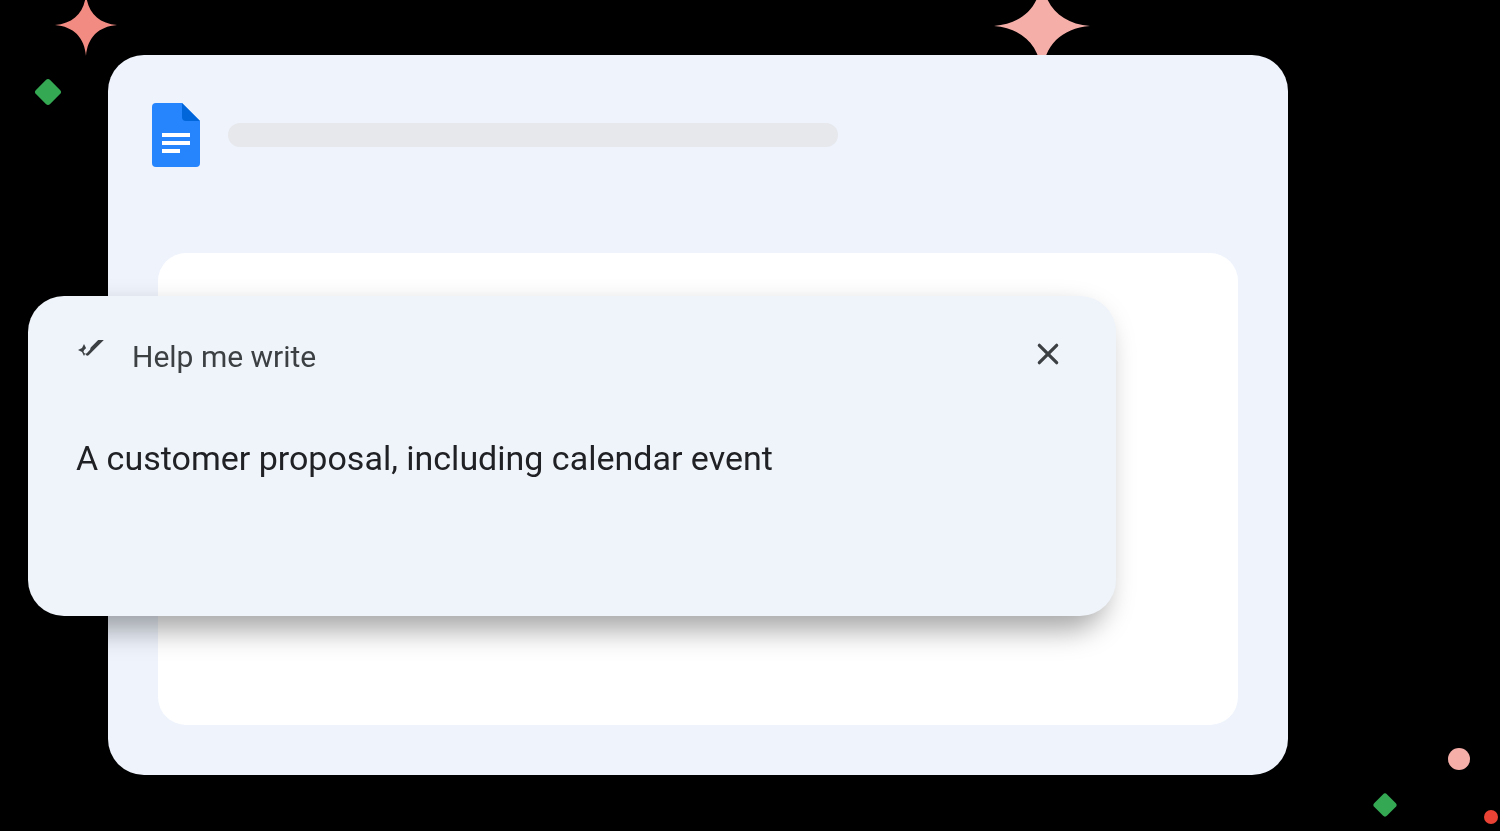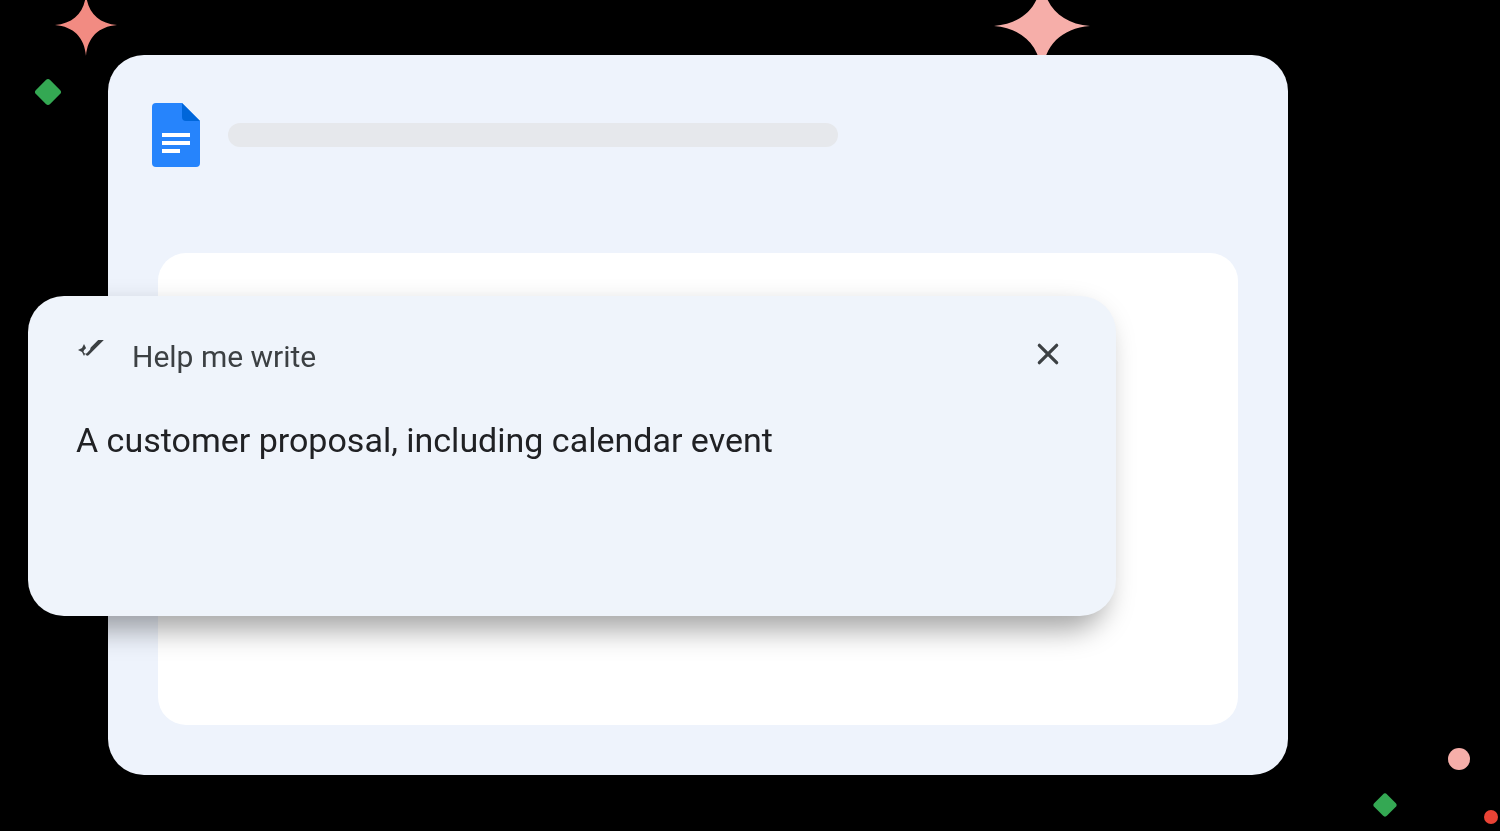--- a/index.html
+++ b/index.html
@@ -101,21 +101,21 @@
       justify-content: center;
       cursor: pointer;
       border-radius: 50%;
     }
     .close-btn svg { display: block; }
     
     .prompt-text {
       font-size: 34px;
       color: #202124;
       font-weight: 400;
-      margin-top: 44px;
+      margin-top: 62px;
       line-height: 1.3;
     }
     
     .card-footer {
       margin-top: auto;
       display: flex;
       justify-content: flex-end;
     }
     
     .creating-btn {

